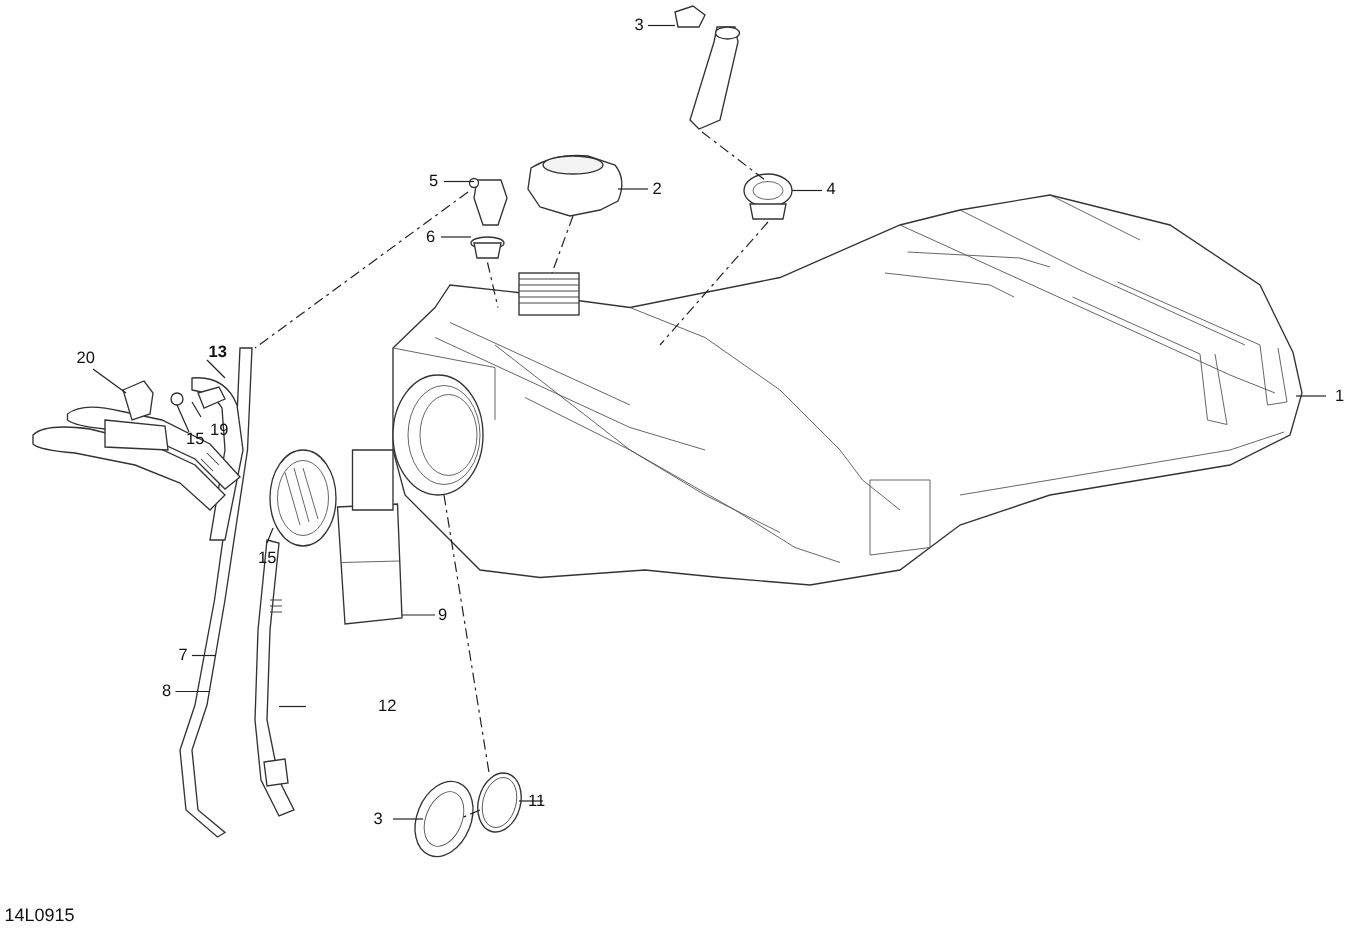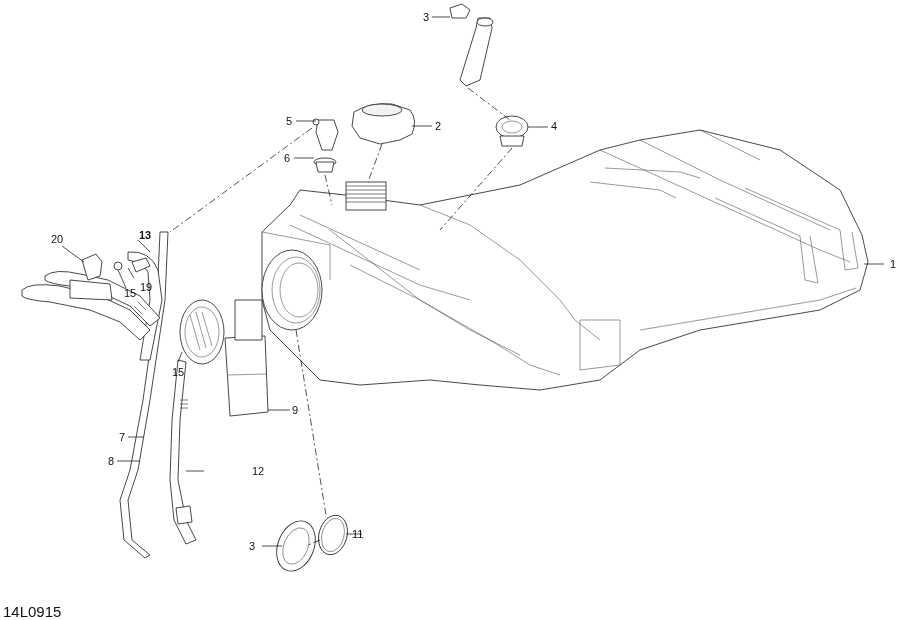--- a/index.html
+++ b/index.html
@@ -1,19 +1,19 @@
 <!DOCTYPE html>
 <html><head>
   <meta charset="utf-8">
   <style>
     html, body { margin: 0; padding: 0; background: #ffffff; }
     body { width: 900px; height: 620px; position: relative; overflow: hidden; font-family: "Liberation Sans", sans-serif; }
     #diagram { position: absolute; left: 0; top: 0; width: 900px; height: 620px; }
     .callout { position: absolute; font-size: 11px; color: #111; line-height: 1; }
-    .ref { position: absolute; left: 3px; top: 603px; font-size: 15px; color: #111; }
+    .ref { position: absolute; left: 3px; top: 603px; font-size: 12px; color: #111; }
     svg .part { fill: #fff; stroke: #333; stroke-width: 0.9; }
     svg .thin { fill: none; stroke: #555; stroke-width: 0.6; }
     svg .lead { fill: none; stroke: #222; stroke-width: 0.8; }
     svg .dash { fill: none; stroke: #222; stroke-width: 0.8; stroke-dasharray: 7 3 2 3; }
     svg .shade { fill: #f3f3f3; stroke: #333; stroke-width: 0.9; }
     svg .thread { fill: none; stroke: #444; stroke-width: 0.7; }
   </style>
 </head>
 <body>
 

